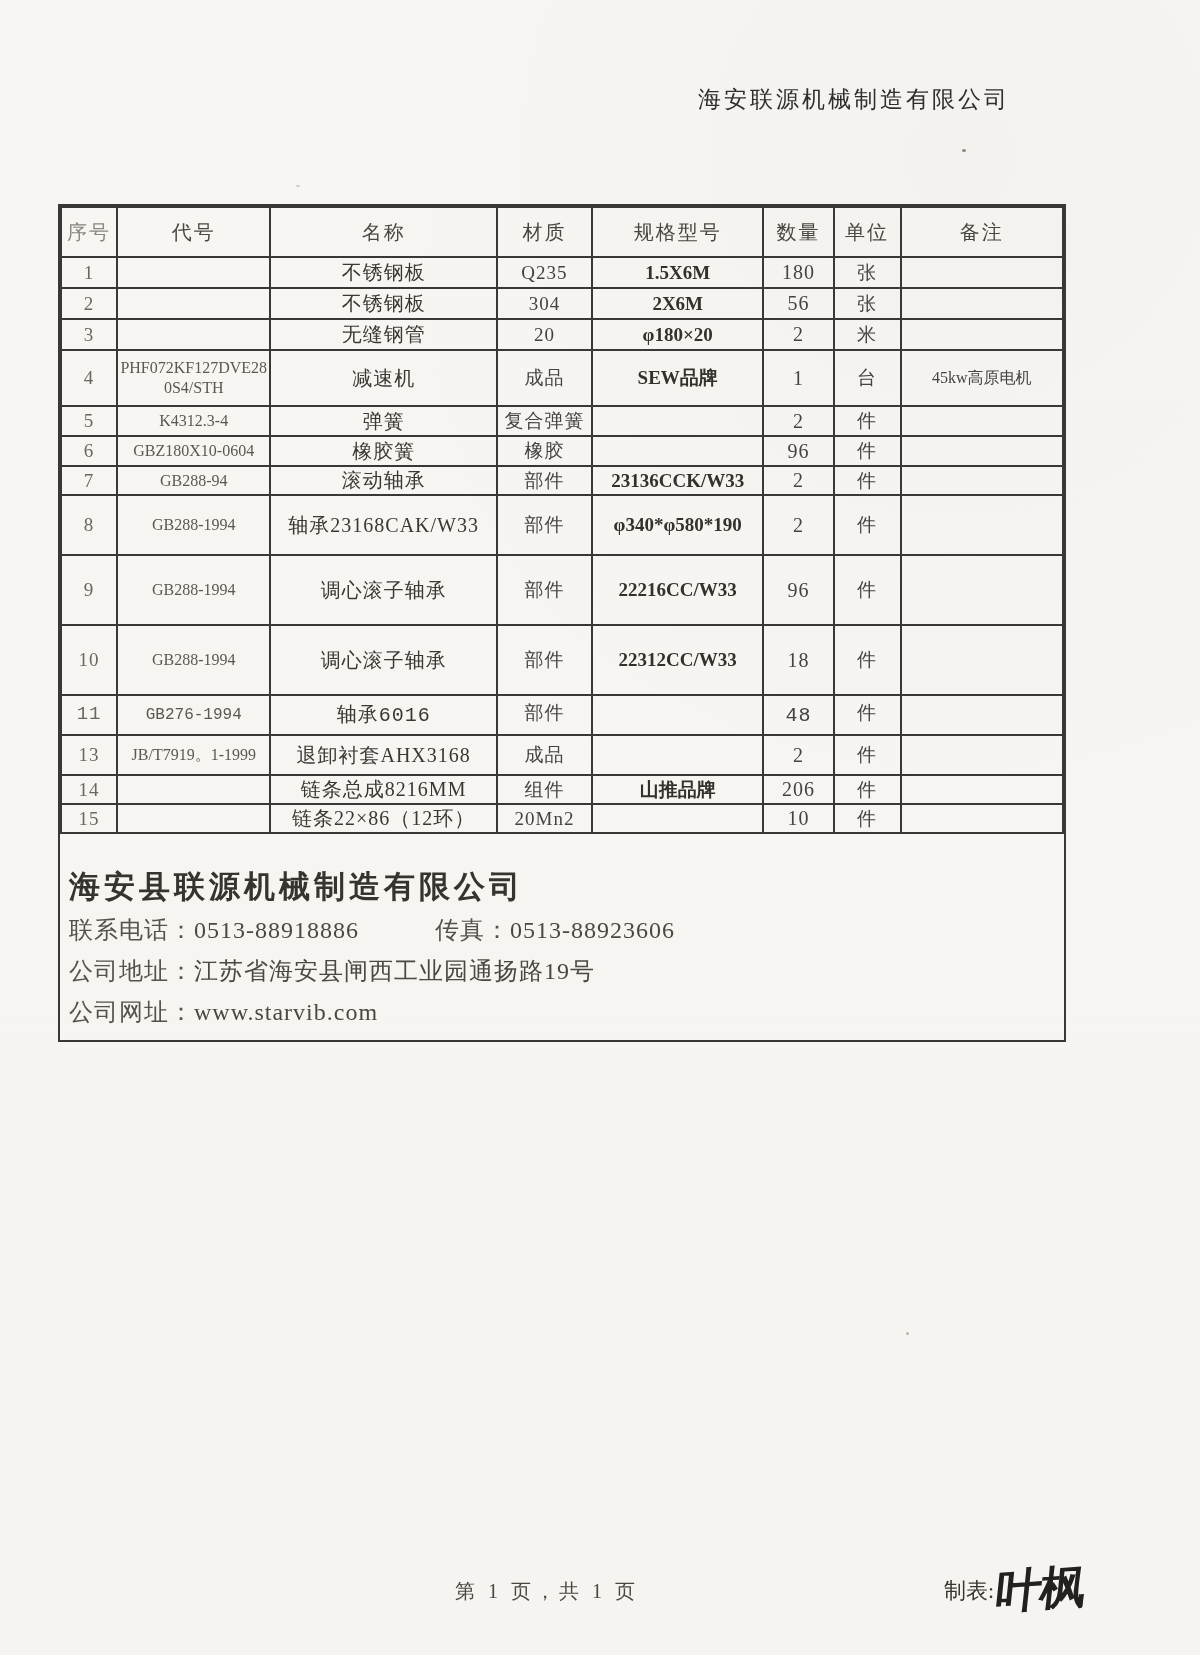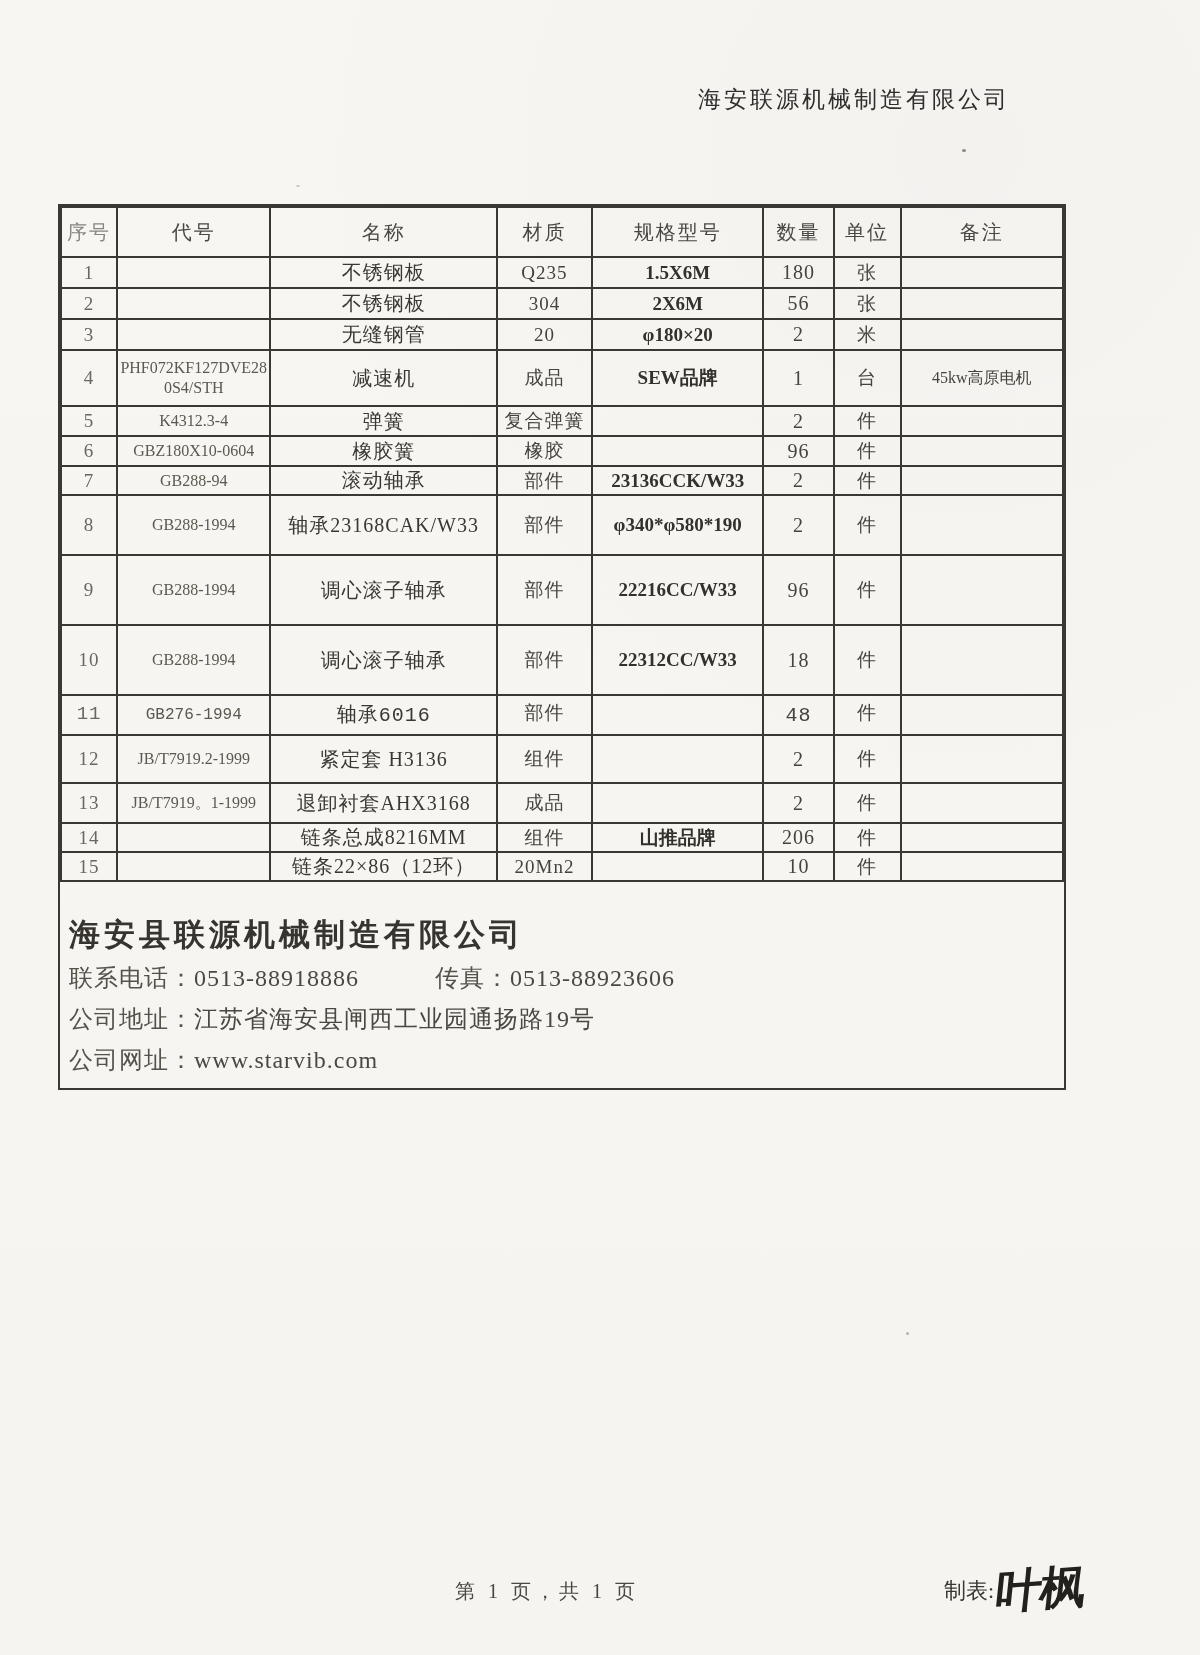--- a/index.html
+++ b/index.html
@@ -223,30 +223,20 @@
           <tr style="height: 40px; font-family: Liberation Mono, monospace;">
             <td>11</td>
             <td>GB276-1994</td>
             <td>轴承6016</td>
             <td>部件</td>
             <td></td>
             <td>48</td>
             <td>件</td>
             <td></td>
           </tr>
-          <tr style="height: 48px;">
-            <td>12</td>
-            <td>JB/T7919.2-1999</td>
-            <td>紧定套 H3136</td>
-            <td>组件</td>
-            <td></td>
-            <td>2</td>
-            <td>件</td>
-            <td></td>
-          </tr>
           <tr style="height: 40px;">
             <td>13</td>
             <td>JB/T7919。1-1999</td>
             <td>退卸衬套AHX3168</td>
             <td>成品</td>
             <td></td>
             <td>2</td>
             <td>件</td>
             <td></td>
           </tr>

